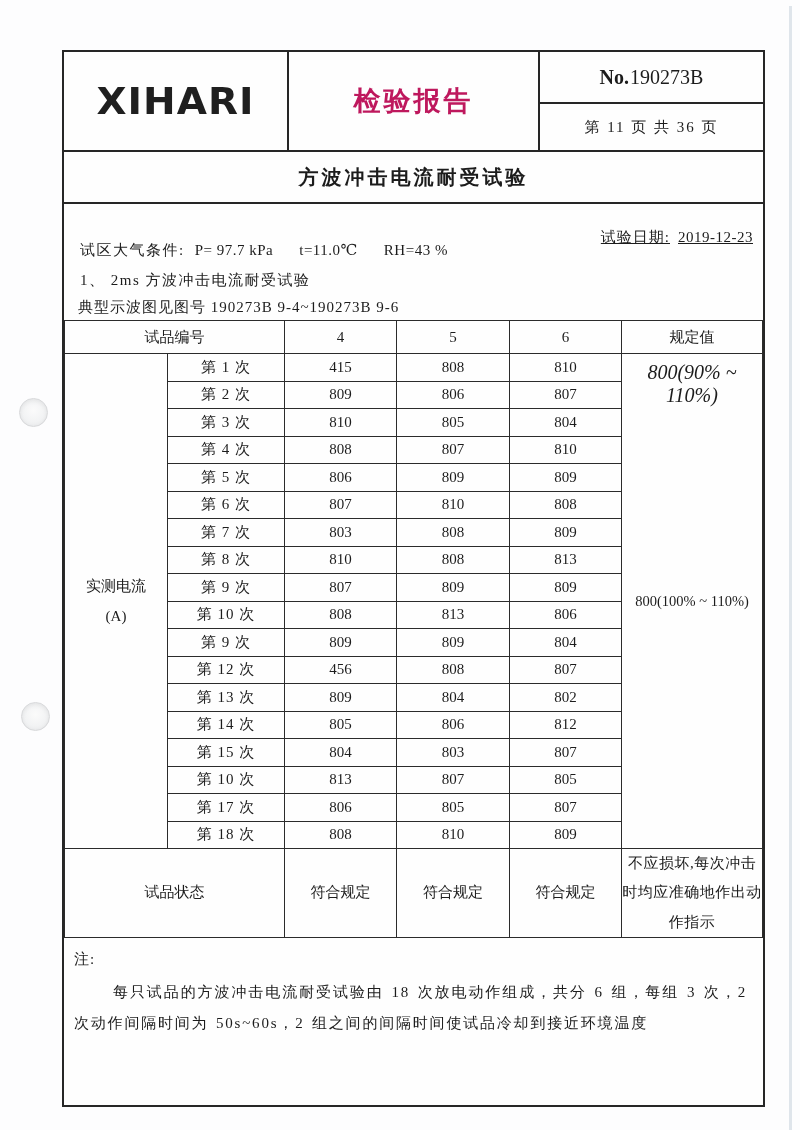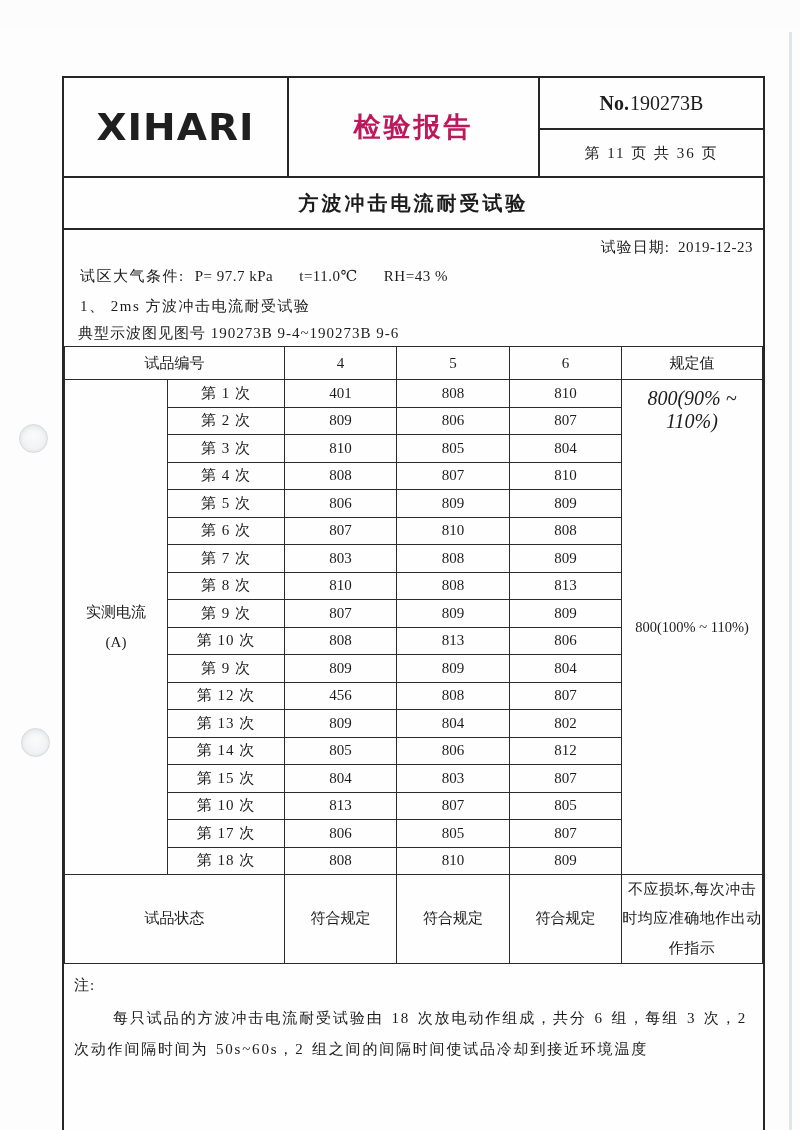--- a/index.html
+++ b/index.html
@@ -4,21 +4,21 @@
 <style>
   * { margin:0; padding:0; box-sizing:border-box; }
   html,body { width:800px; height:1130px; }
   body {
     background:#fcfcfd;
     font-family:"Liberation Serif","DejaVu Serif",serif;
     color:#1c1c1c;
     position:relative;
     overflow:hidden;
   }
-  .page { position:absolute; inset:0; background:#fdfdfe;margin-top:26px; }
+  .page { position:absolute; inset:0; background:#fdfdfe; }
 
   
   .edge-shadow { position:absolute; left:789px; top:6px; bottom:0; width:3px; background:#d9e0e7; opacity:.85; }
   .punch-hole {
     position:absolute; width:29px; height:29px; border-radius:50%;
     background:radial-gradient(circle at 50% 42%, #fbfbfb 0%, #f2f3f4 55%, #e2e3e5 100%);
     border:1px solid #d7d8da;
     box-shadow: inset 0 2px 4px rgba(0,0,0,0.06);
   }
   .hole-1 { left:19px; top:398px; }
@@ -46,21 +46,21 @@
   .no-label { font-weight:bold; }
   .no-value { margin-left:1px; }
   .pageinfo-row { height:46px; display:flex; align-items:center; justify-content:center; font-size:15px; letter-spacing:2px; font-style:normal; }
 
   
   .doc-title-row { height:52px; border-bottom:2px solid #262626; display:flex; align-items:center; justify-content:center; flex:0 0 auto; }
   .doc-title { font-size:20px; font-weight:600; letter-spacing:3px; }
 
   
   .meta { position:relative; height:116px; flex:0 0 auto; font-size:15px; }
-  .meta-date { position:absolute; top:8px; right:10px; letter-spacing:1px; }
+  .meta-date { position:absolute; top:24px; right:10px; letter-spacing:1px;text-decoration:underline; }
   .meta-date .dval { margin-left:8px; letter-spacing:0.5px; }
   .meta-atmos { position:absolute; top:37px; left:16px; letter-spacing:1px; }
   .meta-atmos span { margin-right:26px; letter-spacing:0.5px; }
   .meta-atmos .alabel { letter-spacing:1.5px; margin-right:10px; }
   .meta-item { position:absolute; top:67px; left:16px; letter-spacing:1.5px; }
   .meta-wave { position:absolute; top:94px; left:14px; letter-spacing:1px; }
 
   
   table.mtable { width:100%; border-collapse:collapse; table-layout:fixed; flex:0 0 auto; }
   table.mtable td, table.mtable th {
@@ -147,21 +147,21 @@
           <th>规定值</th>
         </tr>
       </thead>
       <tbody id="measurement-rows">
           <tr class="d-row">
             <td rowspan="18" class="group-cell">
               <div>实测电流</div>
               <div class="unit">(A)</div>
             </td>
             <td class="trial-cell">第 1 次</td>
-            <td>401</td>
+            <td>415</td>
             <td>808</td>
             <td>810</td>
             <td rowspan="18" class="spec-cell">
               <div class="spec-first">800(90% ~ 110%)</div>
               <div class="spec-rest">800(100% ~ 110%)</div>
             </td>
           </tr>
           <tr class="d-row">
             <td class="trial-cell">第 2 次</td>
             <td>809</td>

